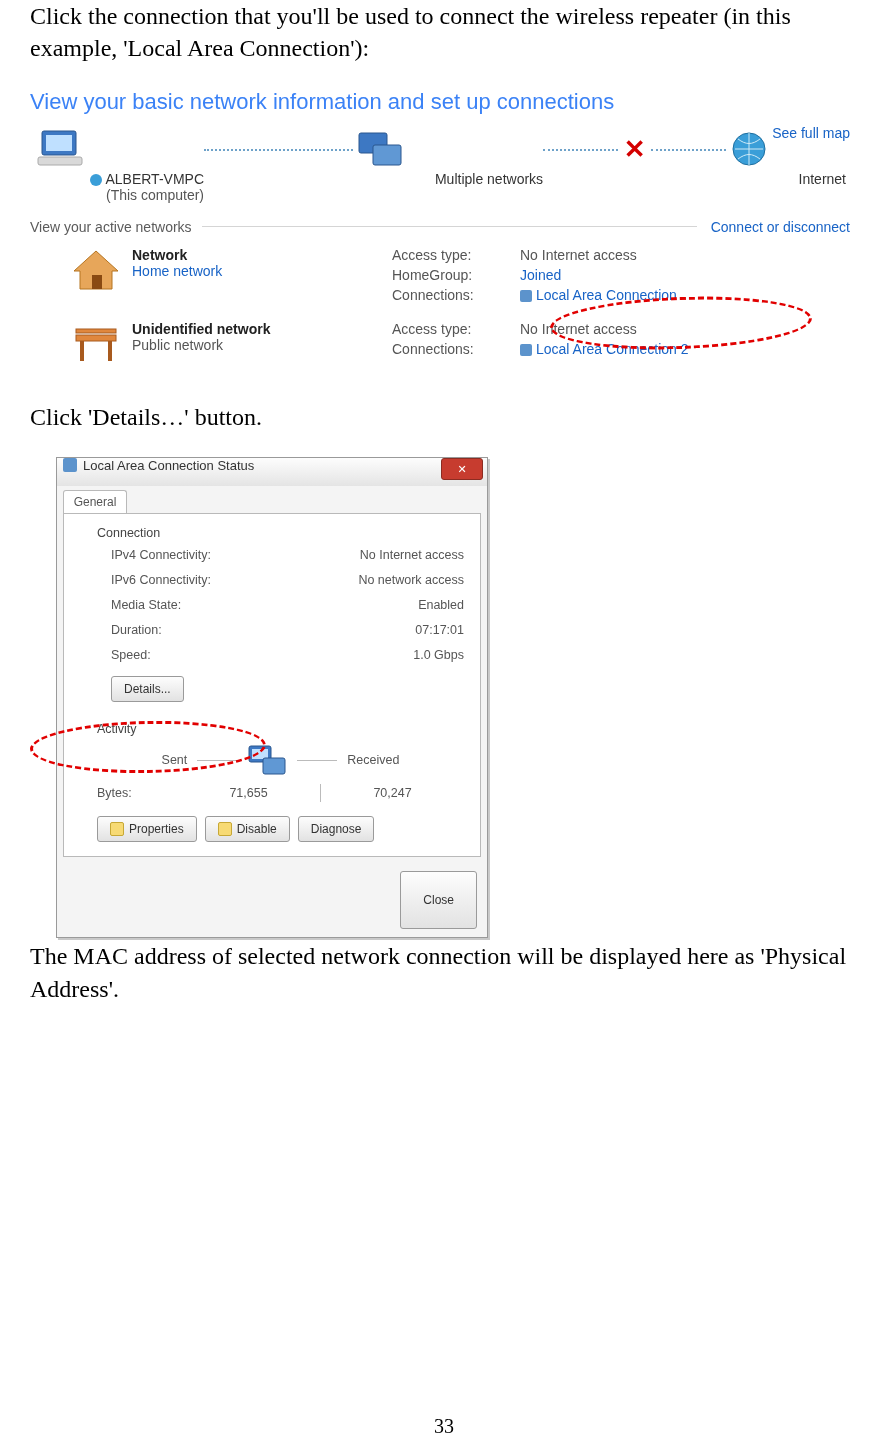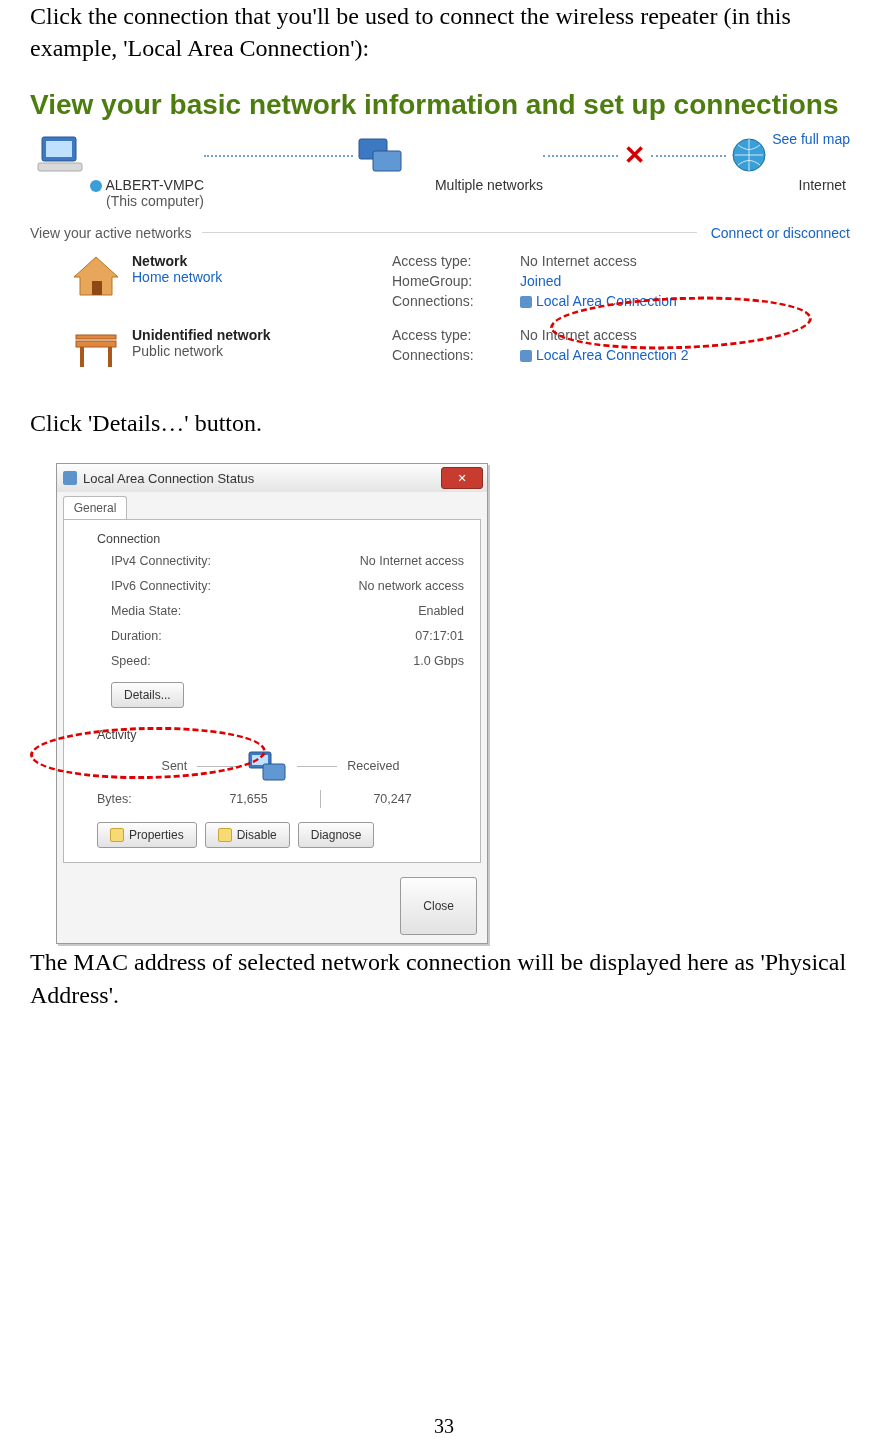--- a/index.html
+++ b/index.html
@@ -2,42 +2,42 @@
 <html><head>
 <meta charset="utf-8">
 <style>
   html,body{margin:0;padding:0;background:#fff;font-family:"Times New Roman",Times,serif;color:#000}
   .page{width:888px;min-height:1456px;box-sizing:border-box;padding:0 30px 20px 30px;position:relative}
   .instr{font-size:24px;line-height:1.35;margin:0 0 24px 0}
   .pagenum{position:absolute;bottom:18px;left:0;width:100%;text-align:center;font-size:20px}
   
   .shot{border:0;background:#fff;font-family:"Segoe UI",Tahoma,sans-serif;font-size:14px;color:#555}
   .s1{width:820px;margin-bottom:34px;filter:blur(.3px)}
-  .s1 h2{font-size:28px;font-weight:700;color:#4d7c0f;margin:8px 0 10px 0}
+  .s1 h2{font-size:22px;font-weight:400;color:#3b82f6;margin:8px 0 10px 0}
   .map{display:flex;align-items:flex-start;position:relative;padding:2px 4px}
   .mapitem{flex:0 0 auto;text-align:right}
   .map .spacer{display:flex;align-items:center;justify-content:center;flex:1 1 auto;height:46px}
   .map .line{height:0;border-top:2px dotted #6ea2c9;flex:1}
   .redx{color:#d40000;font-size:26px;font-weight:bold;margin:0 6px}
   .linklike{color:#1863c6}
   .sectrow{display:flex;align-items:center;margin:14px 0 6px 0;color:#5b5b5b}
   .sectrow .hr{flex:1;border-top:1px solid #d5d5d5;margin-left:10px}
   .netrow{display:flex;align-items:flex-start;margin:12px 0 18px 40px}
   .netrow .icon{width:52px;height:46px;flex:0 0 auto;margin-right:10px}
   .netrow .name{flex:0 0 260px}
   .netrow .name b{color:#222;font-weight:bold}
   .kv{display:grid;grid-template-columns:118px auto;row-gap:4px;column-gap:10px}
   .circ{position:absolute;border:3px dashed #e10000;border-radius:50%}
   .circ1{left:520px;top:208px;width:256px;height:46px;transform:rotate(-2deg)}
   
   svg{display:block}
   
   .s2wrap{position:relative;width:460px;margin-bottom:2px}
   .s2{width:430px;margin-left:26px;border:1px solid #9a9a9a;background:#f4f4f4;box-shadow:2px 2px 0 #c9c9c9;filter:blur(.35px);position:relative}
-  .s2 .titlebar{display:flex;align-items:center;background:linear-gradient(#fdfdfd,#e4e4e4);height:28px;font-size:13px;color:#333}
+  .s2 .titlebar{display:flex;background:linear-gradient(#fdfdfd,#e4e4e4);height:28px;font-size:13px;color:#333}
   .s2 .titlebar .ticon{width:14px;height:14px;margin:0 6px}
   .s2 .titlebar .xbtn{margin-left:auto;width:40px;height:20px;margin-right:4px;background:#c73c2f;border:1px solid #8c2c22;border-radius:3px;display:flex;align-items:center;justify-content:center;color:#fff;font-size:11px}
   .s2 .tab{background:#fff;border:1px solid #b9b9b9;border-bottom:none;border-radius:3px 3px 0 0;width:62px;height:22px;margin:4px 0 0 6px;display:flex;align-items:center;justify-content:center;font-size:12px}
   .s2 .panel{background:#fff;border:1px solid #b9b9b9;margin:0 6px 6px 6px;padding:12px 16px 14px 33px;font-size:12.5px;color:#555}
   .s2 .panel h4{margin:0 0 8px 0;font-weight:400;color:#444;font-size:12.5px}
   .s2 .kv2{display:grid;grid-template-columns:1fr 1fr;row-gap:11px;margin-left:14px}
   .s2 .kv2 .v{text-align:right}
   .s2 .btn{display:inline-flex;align-items:center;justify-content:center;height:24px;border:1px solid #9a9a9a;border-radius:3px;background:linear-gradient(#fdfdfd,#e2e2e2);font-size:12px;color:#333;padding:0 12px}
   .s2 .mini{width:12px;height:12px;background:#f7da74;border:1px solid #c7a836;border-radius:2px;margin-right:5px}
   .s2 .activity{margin-top:20px}

